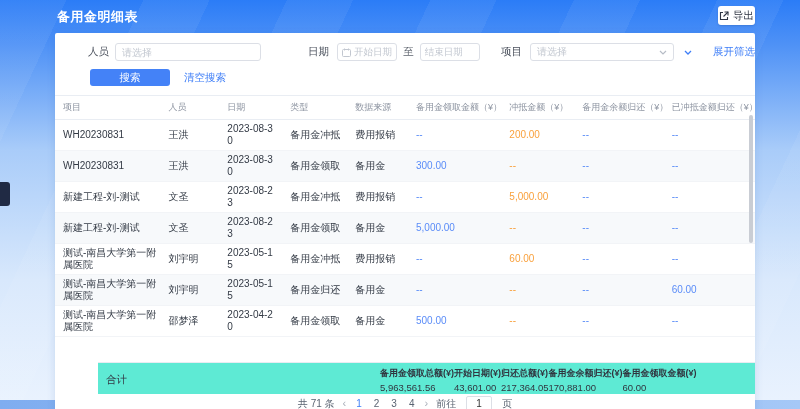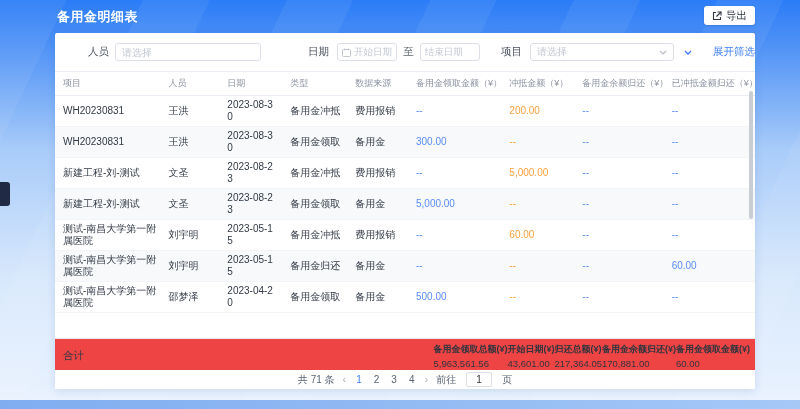--- a/index.html
+++ b/index.html
@@ -9,21 +9,21 @@
     background:linear-gradient(180deg,#2b7cf7 0px,#4f92f6 45px,#a9ccf9 150px,#d8e8fc 280px,#e9f2fe 400px);
     position:relative; color:#333a45;
   }
   body::after{
     content:""; position:absolute; inset:0; pointer-events:none;
     background:repeating-linear-gradient(115deg, rgba(255,255,255,.06) 0 60px, rgba(255,255,255,0) 60px 130px);
   }
   
   .page-title { position:absolute; left:57px; top:8px; color:#fff; font-size:13px; font-weight:bold; letter-spacing:.5px; z-index:3;}
   .export-btn { position:absolute; right:45px; top:6px; height:19px; background:#fff; border-radius:3px;
-    display:flex; align-items:center; gap:4px; padding:0 8px; font-size:10.5px; color:#2f3542; z-index:3;
+    display:flex; align-items:center; gap:4px; padding:0 1px; font-size:10.5px; color:#2f3542; z-index:3;
     box-shadow:0 1px 2px rgba(20,60,140,.25); cursor:pointer;}
   
   .side-tab { position:absolute; left:0; top:182px; width:10px; height:24px; background:#202a44; border-radius:0 3px 3px 0; z-index:3;}
   
   .panel { position:absolute; left:55px; top:33px; width:700px; background:#fff; z-index:2;
     border-radius:2px; box-shadow:0 2px 8px rgba(30,80,160,.15);}
   
   .filter-row1 { display:flex; align-items:center; height:20px; margin-top:9px; font-size:10.5px; color:#4a505c;}
   .f-label { white-space:nowrap; }
   .lbl-person { margin-left:33px; margin-right:6px;}
@@ -57,23 +57,23 @@
   th:nth-child(4),td:nth-child(4){ width:64px; }
   th:nth-child(5),td:nth-child(5){ width:60px; }
   th:nth-child(6),td:nth-child(6){ width:92px; }
   th:nth-child(7),td:nth-child(7){ width:72px; }
   th:nth-child(8),td:nth-child(8){ width:88px; }
   th:nth-child(9),td:nth-child(9){ width:90px; }
   td.blue { color:#5a8cf8; }
   td.orange { color:#f9a13d; }
   .scroll-thumb { position:absolute; right:2px; top:20px; width:4px; height:128px; background:#c9cdd4; border-radius:2px; cursor:grab;}
   
-  .totals { position:relative; height:32px; background:#ef4444; border-top:1px solid #e8ecf2;}
+  .totals { position:relative; height:32px; background:#5eead4; border-top:1px solid #e8ecf2;margin-left:43px;}
   .totals-label { position:absolute; left:8px; top:10px; font-size:10.5px; color:#333a45;}
-  .stats { position:absolute; left:282px; right:5px; top:4px; display:flex; justify-content:flex-end;}
+  .stats { position:absolute; left:282px; right:5px; top:4px; display:flex; justify-content:flex-start;}
   .stat { white-space:nowrap; }
   .stat-label { font-size:9px; font-weight:bold; color:#30353f; }
   .stat-value { font-size:9.5px; color:#30353f; margin-top:2px; }
   
   .pager { height:19px; display:flex; align-items:center; justify-content:center; gap:8px; font-size:10px; color:#5a6472; background:#fff;}
   .pager .arrow { color:#aab0ba; cursor:pointer; font-size:11px; line-height:1;}
   .pager .page { cursor:pointer; padding:0 2px;}
   .pager .page.active { color:#3e7ef7; }
   .goto-input { width:26px; height:15px; border:1px solid #dcdfe6; border-radius:2px; text-align:center;
     font-size:10px; font-family:inherit; color:#333; outline:none; margin:0 2px;}
@@ -132,20 +132,24 @@
     <div class="expand-link">
       <span>
         <svg width="8" height="5" viewBox="0 0 8 5" fill="none" stroke="#3e7ef7" stroke-width="1.3">
           <polyline points="1,1 4,4 7,1"></polyline>
         </svg>
       </span>
       <span>展开筛选</span>
     </div>
   </div>
 
+  <div class="filter-row2">
+    <button class="search-btn">搜索</button>
+    <span class="clear-link">清空搜索</span>
+  </div>
 
   <div class="table-wrap">
     <table>
       <thead>
           <tr>
             <th>项目</th>
             <th>人员</th>
             <th>日期</th>
             <th>类型</th>
             <th>数据来源</th>

